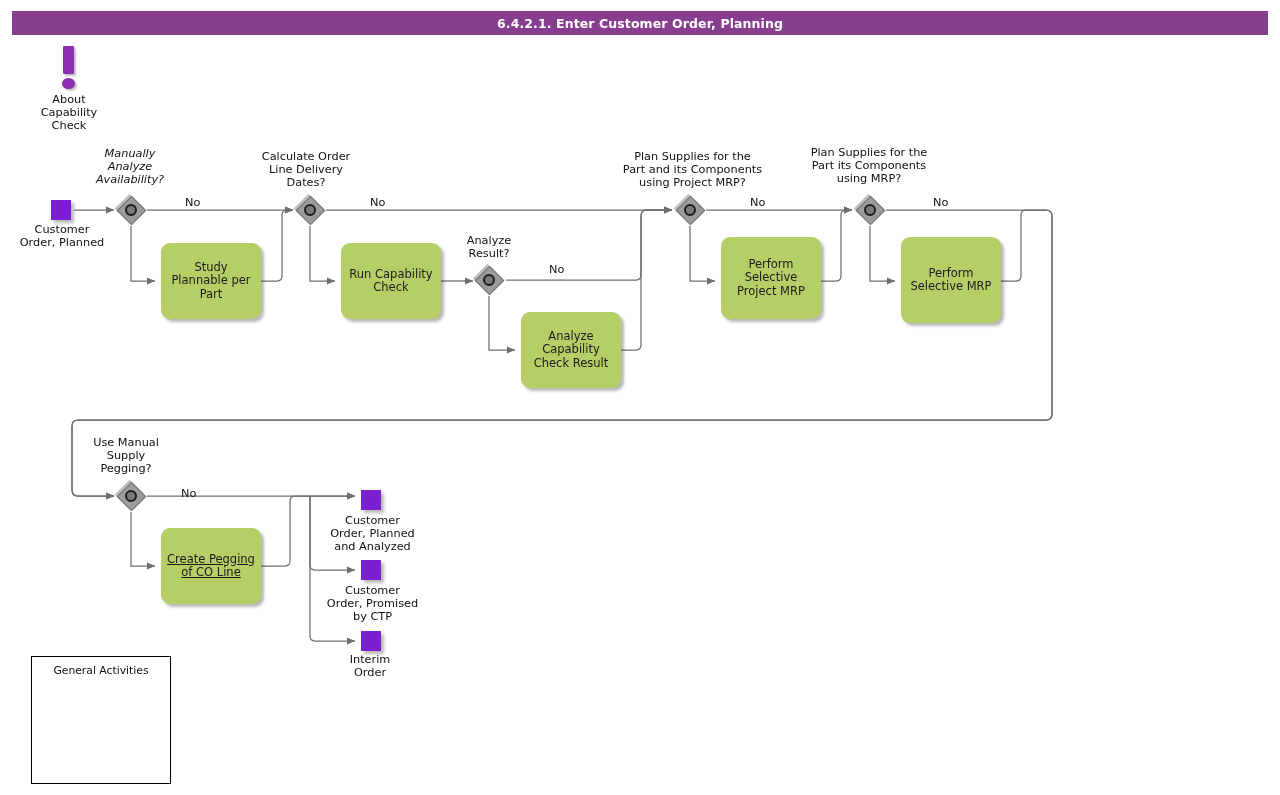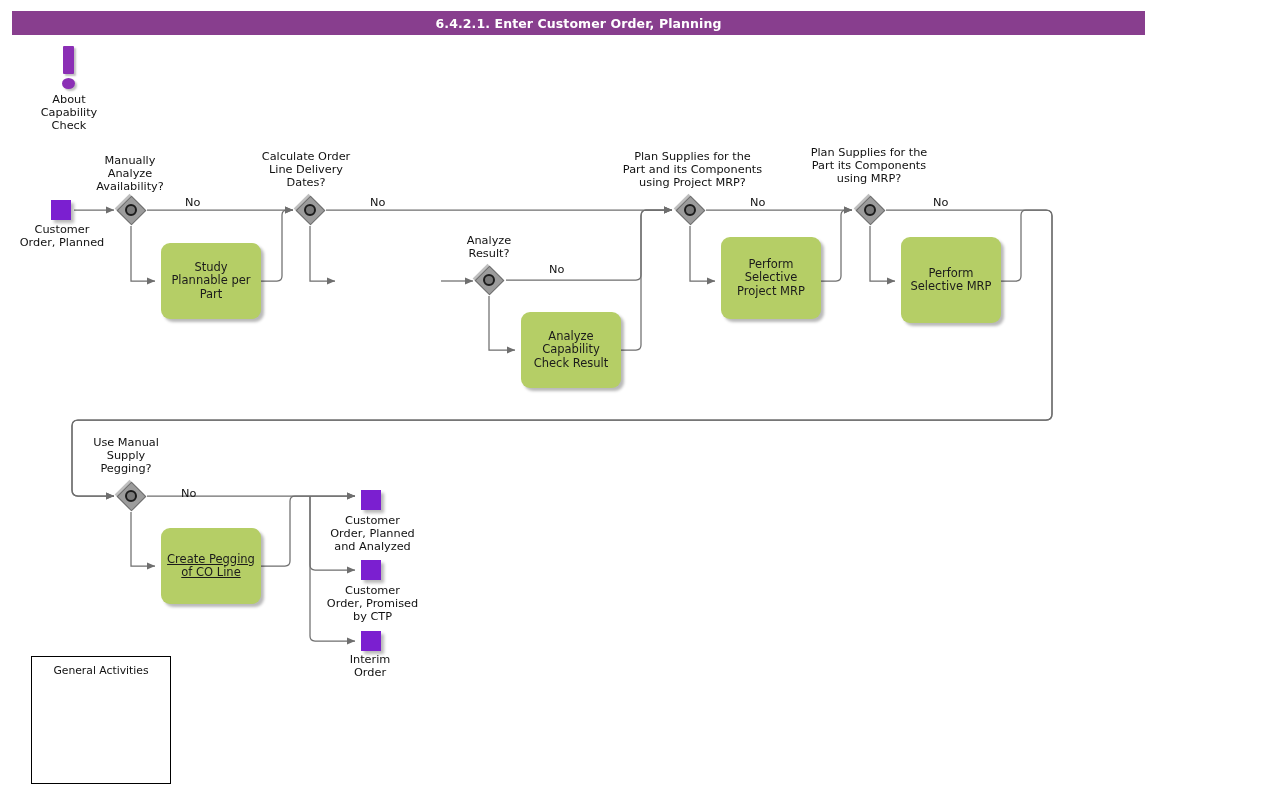--- a/index.html
+++ b/index.html
@@ -8,21 +8,21 @@
     width:1280px;height:795px;
     background:#ffffff;
     font-family:"DejaVu Sans", sans-serif;
     overflow:hidden;
     position:relative;
   }
   #canvas{position:absolute;left:0;top:0;width:1280px;height:795px;}
 
   
   .titlebar{
-    position:absolute;left:12px;top:11px;width:1133px;height:24px;
+    position:absolute;left:12px;top:11px;width:1256px;height:24px;
     background:#883E8E;
     color:#ffffff;
     font-family:"DejaVu Sans", sans-serif;
     font-size:12.5px;font-weight:bold;
     display:flex;align-items:center;justify-content:center;
     letter-spacing:.1px;
   }
 
   
   svg.flows{position:absolute;left:0;top:0;width:1280px;height:795px;pointer-events:none;}
@@ -173,21 +173,21 @@
     <div class="note-dot"></div>
   </div>
   <div class="lbl" style="left:19px;top:93px;width:100px;">About
 Capability
 Check</div>
 
   <div class="event" style="left:51px;top:200px;"></div>
   <div class="lbl" style="left:2px;top:223px;width:120px;">Customer
 Order, Planned</div>
 
-  <div class="lbl" style="left:80px;top:154px;width:100px;">Manually
+  <div class="lbl" style="left:80px;top:147px;width:100px;font-style:italic;">Manually
 Analyze
 Availability?</div>
   <div class="gateway" style="left:116px;top:195px;">
     <div class="gw-shadow"></div>
     <div class="gw-dia"></div>
     <div class="gw-circ"></div>
   </div>
   <div class="flowlbl" style="left:153px;top:196px;">No</div>
 
   <div class="task" style="left:161px;top:243px;width:100px;height:76px;">Study Plannable
@@ -196,20 +196,22 @@
   <div class="lbl" style="left:255px;top:150px;width:102px;">Calculate Order
 Line Delivery
 Dates?</div>
   <div class="gateway" style="left:295px;top:195px;">
     <div class="gw-shadow"></div>
     <div class="gw-dia"></div>
     <div class="gw-circ"></div>
   </div>
   <div class="flowlbl" style="left:338px;top:196px;">No</div>
 
+  <div class="task" style="left:341px;top:243px;width:100px;height:76px;">Run Capability
+Check</div>
 
   <div class="lbl" style="left:443px;top:234px;width:92px;">Analyze
 Result?</div>
   <div class="gateway" style="left:474px;top:265px;">
     <div class="gw-shadow"></div>
     <div class="gw-dia"></div>
     <div class="gw-circ"></div>
   </div>
   <div class="flowlbl" style="left:517px;top:263px;">No</div>
 

